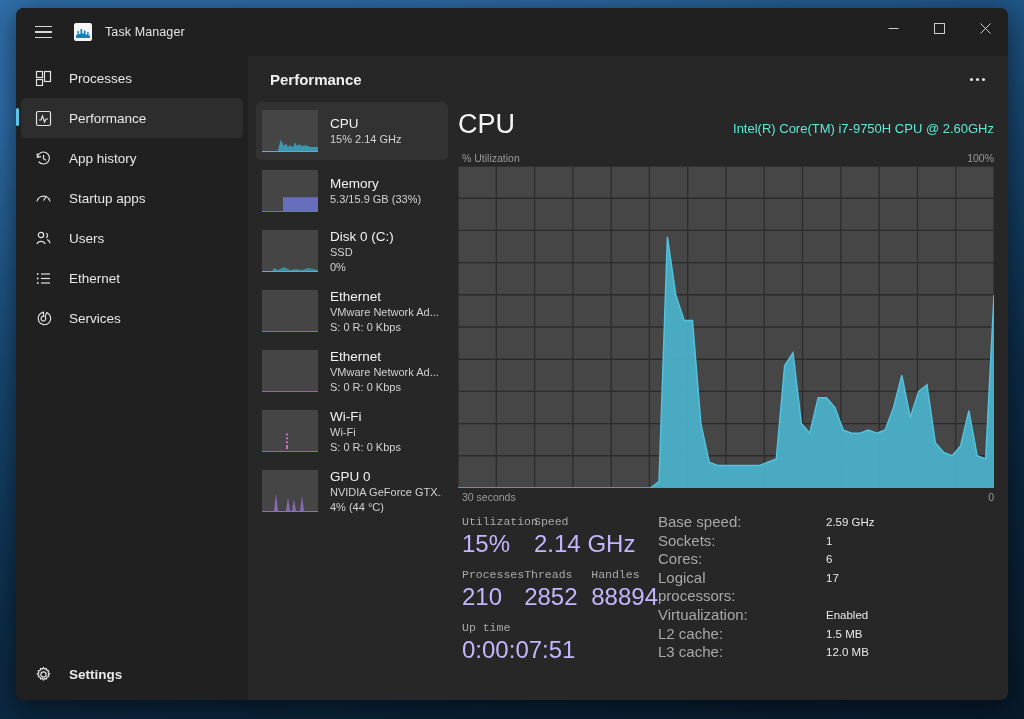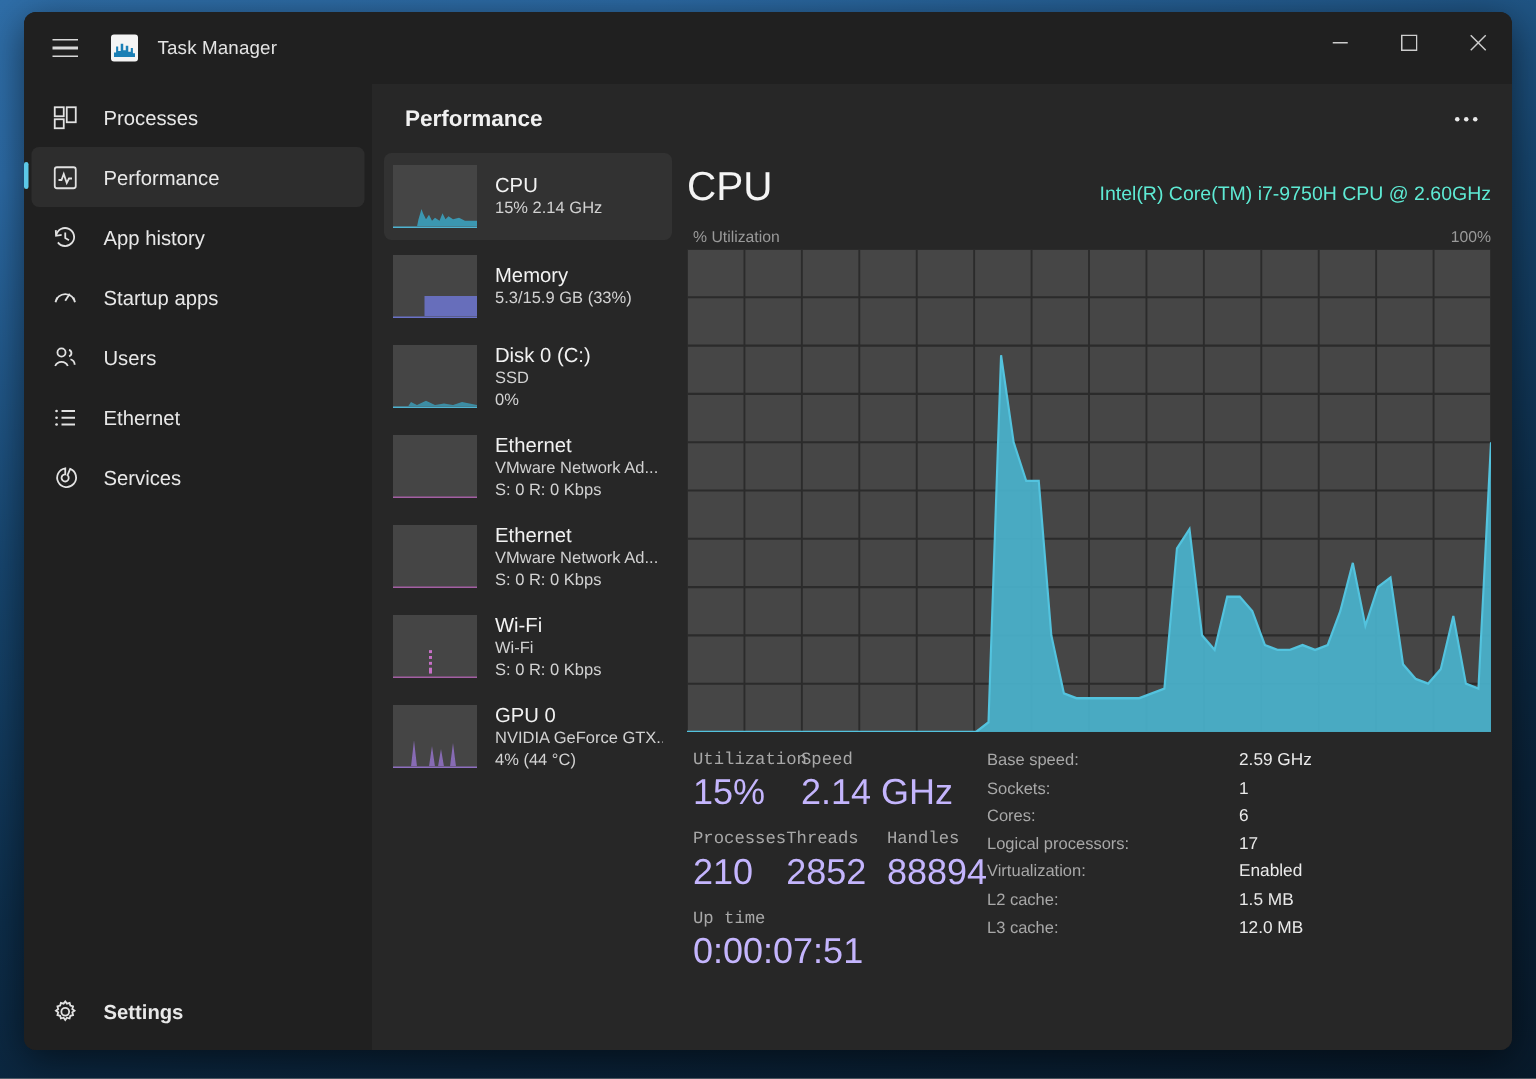--- a/index.html
+++ b/index.html
@@ -115,21 +115,21 @@
   #stats { display: flex; padding: 10px 0 0 4px; }
   #stats-left { width: 196px; flex: 0 0 196px; }
   .stat-row { display: flex; }
   .stat-cell { }
   .stat-lbl { font-size: 11.5px; color: #a8a8a8; line-height: 17px; font-family: Liberation Mono, monospace; }
   .stat-val { font-size: 24px; color: #c4b5fd; line-height: 28px; font-weight: normal; }
   .c1 { width: 72px; } .c2 { width: 78px; } .c3 { width: 70px; }
   .mt { margin-top: 8px; }
   #stats-right { flex: 1; padding-left: 0; }
   .spec-row { display: flex; line-height: 18.6px; }
-  .spec-lbl { width: 128px; flex: 0 0 128px; font-size: 11px; color: #a8a8a8; }
+  .spec-lbl { width: 128px; flex: 0 0 128px; font-size: 15px; color: #a8a8a8; }
   .spec-val { font-size: 11.5px; color: #eaeaea; margin-left: 40px; }
 </style>
 </head>
 <body>
 
 <div id="window">
 
   <div id="titlebar">
     <div class="hamburger">
       <span></span>
@@ -394,20 +394,24 @@
                 <line x1="0" x2="600" y1="193.2" y2="193.2" stroke="#2b2b2b" stroke-width="1.4"></line>
                 <line x1="0" x2="600" y1="225.4" y2="225.4" stroke="#2b2b2b" stroke-width="1.4"></line>
                 <line x1="0" x2="600" y1="257.6" y2="257.6" stroke="#2b2b2b" stroke-width="1.4"></line>
                 <line x1="0" x2="600" y1="289.8" y2="289.8" stroke="#2b2b2b" stroke-width="1.4"></line>
                 <line x1="0" x2="600" y1="322" y2="322" stroke="#2b2b2b" stroke-width="1.4"></line>
                 <polygon points="0,322 0.00,322.00 9.38,322.00 18.75,322.00 28.13,322.00 37.50,322.00 46.88,322.00 56.25,322.00 65.63,322.00 75.00,322.00 84.38,322.00 93.75,322.00 103.13,322.00 112.50,322.00 121.88,322.00 131.25,322.00 140.63,322.00 150.00,322.00 159.38,322.00 168.75,322.00 178.13,322.00 187.50,322.00 196.88,322.00 206.25,322.00 215.63,322.00 225.00,315.56 234.38,70.84 243.75,128.80 253.13,154.56 262.50,154.56 271.88,257.60 281.25,296.24 290.63,299.46 300.00,299.46 309.38,299.46 318.75,299.46 328.13,299.46 337.50,299.46 346.88,296.24 356.25,293.02 365.63,199.64 375.00,186.76 384.38,257.60 393.75,267.26 403.13,231.84 412.50,231.84 421.88,241.50 431.25,264.04 440.63,267.26 450.00,267.26 459.38,264.04 468.75,267.26 478.13,264.04 487.50,241.50 496.88,209.30 506.25,251.16 515.63,225.40 525.00,218.96 534.38,276.92 543.75,286.58 553.13,289.80 562.50,280.14 571.88,244.72 581.25,289.80 590.63,293.02 600.00,128.80 600,322" fill="#4ab3cd" fill-opacity="0.92"></polygon>
                 <polyline points="0.00,322.00 9.38,322.00 18.75,322.00 28.13,322.00 37.50,322.00 46.88,322.00 56.25,322.00 65.63,322.00 75.00,322.00 84.38,322.00 93.75,322.00 103.13,322.00 112.50,322.00 121.88,322.00 131.25,322.00 140.63,322.00 150.00,322.00 159.38,322.00 168.75,322.00 178.13,322.00 187.50,322.00 196.88,322.00 206.25,322.00 215.63,322.00 225.00,315.56 234.38,70.84 243.75,128.80 253.13,154.56 262.50,154.56 271.88,257.60 281.25,296.24 290.63,299.46 300.00,299.46 309.38,299.46 318.75,299.46 328.13,299.46 337.50,299.46 346.88,296.24 356.25,293.02 365.63,199.64 375.00,186.76 384.38,257.60 393.75,267.26 403.13,231.84 412.50,231.84 421.88,241.50 431.25,264.04 440.63,267.26 450.00,267.26 459.38,264.04 468.75,267.26 478.13,264.04 487.50,241.50 496.88,209.30 506.25,251.16 515.63,225.40 525.00,218.96 534.38,276.92 543.75,286.58 553.13,289.80 562.50,280.14 571.88,244.72 581.25,289.80 590.63,293.02 600.00,128.80" fill="none" stroke="#53c3de" stroke-width="1.6"></polyline>
               </svg>
           </div>
 
+          <div id="axis-bot">
+            <span>30 seconds</span>
+            <span>0</span>
+          </div>
 
           <div id="stats">
             <div id="stats-left">
               <div class="stat-row">
                 <div class="stat-cell c1">
                   <div class="stat-lbl">Utilization</div>
                   <div class="stat-val">15%</div>
                 </div>
                 <div class="stat-cell">
                   <div class="stat-lbl">Speed</div>

